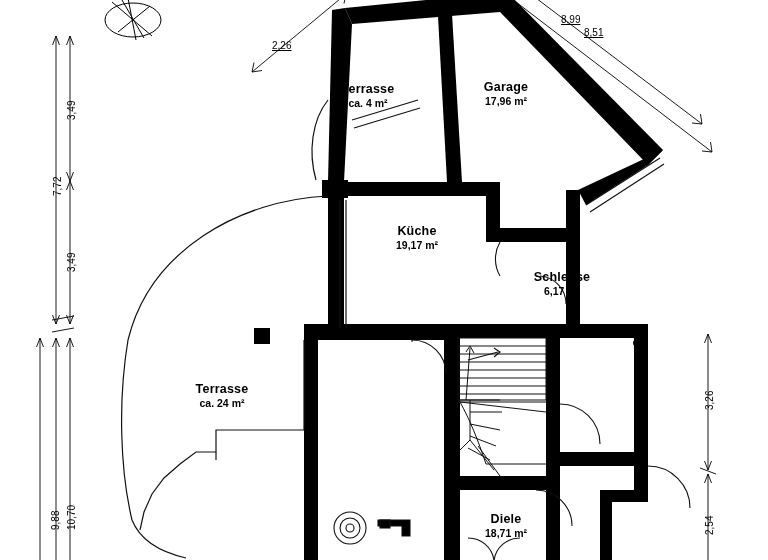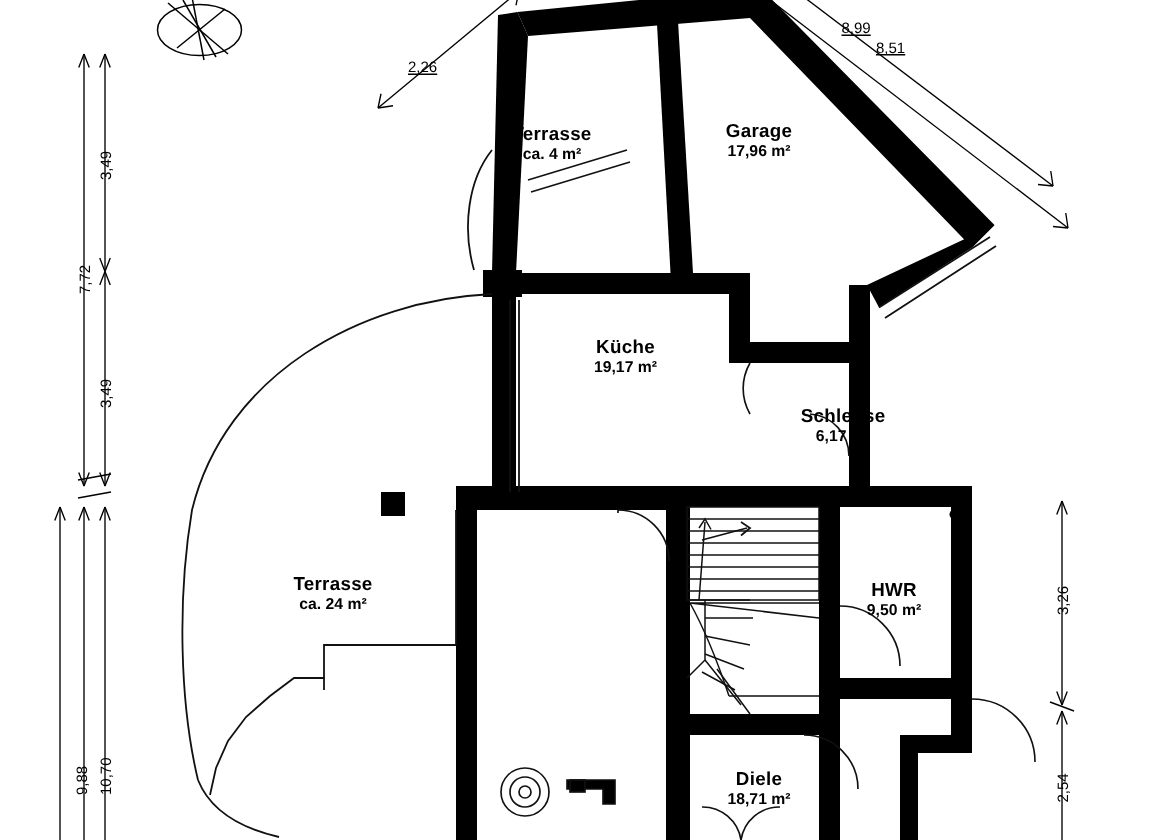--- a/index.html
+++ b/index.html
@@ -190,24 +190,20 @@
   <div class="room-label" style="left:514px;top:270px;width:72px;margin-left:12px;">
     <div class="room-name">Schleuse</div>
     <div class="room-area">6,17 m²</div>
   </div>
 
   <div class="room-label" style="left:178px;top:382px;width:88px;">
     <div class="room-name">Terrasse</div>
     <div class="room-area">ca. 24 m²</div>
   </div>
 
-  <div class="room-label" style="left:556px;top:386px;width:80px;">
-    <div class="room-name">HWR</div>
-    <div class="room-area">9,50 m²</div>
-  </div>
 
   <div class="room-label" style="left:466px;top:512px;width:80px;">
     <div class="room-name">Diele</div>
     <div class="room-area">18,71 m²</div>
   </div>
 
   <div class="dim dim-v" style="left:66px;top:120px;">3,49</div>
   <div class="dim dim-v" style="left:52px;top:196px;">7,72</div>
   <div class="dim dim-v" style="left:66px;top:272px;">3,49</div>
   <div class="dim dim-v" style="left:66px;top:530px;">10,70</div>

